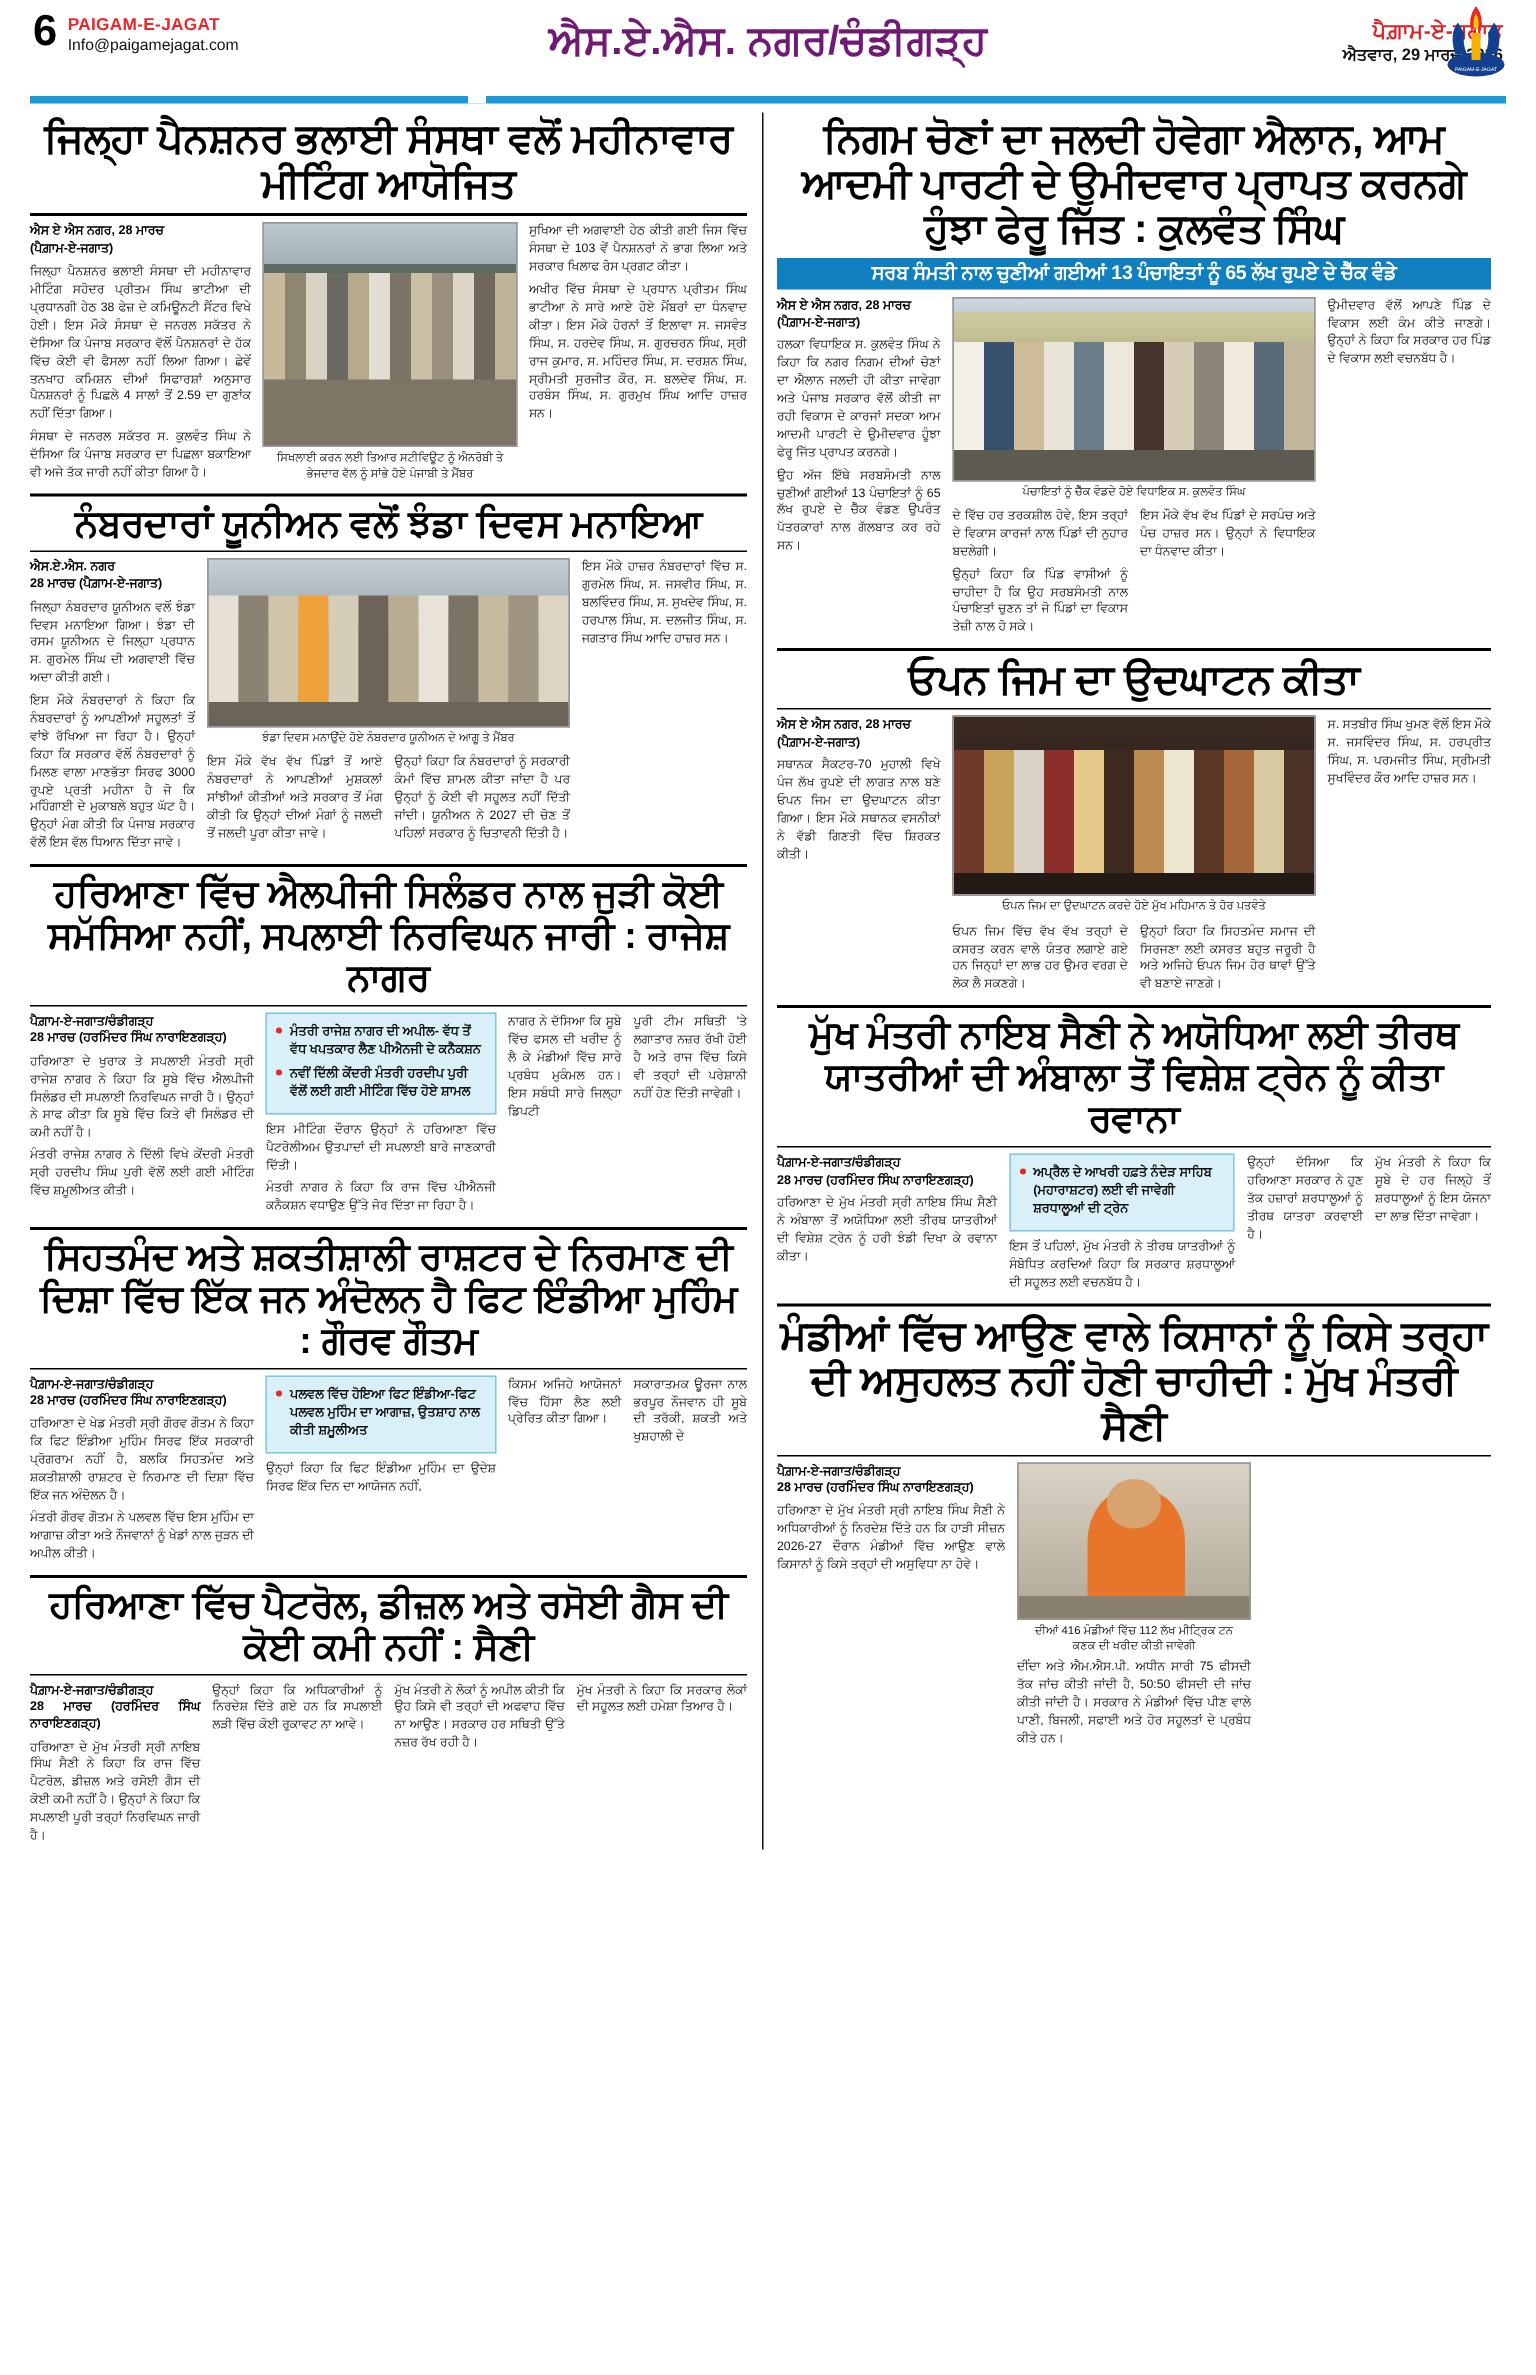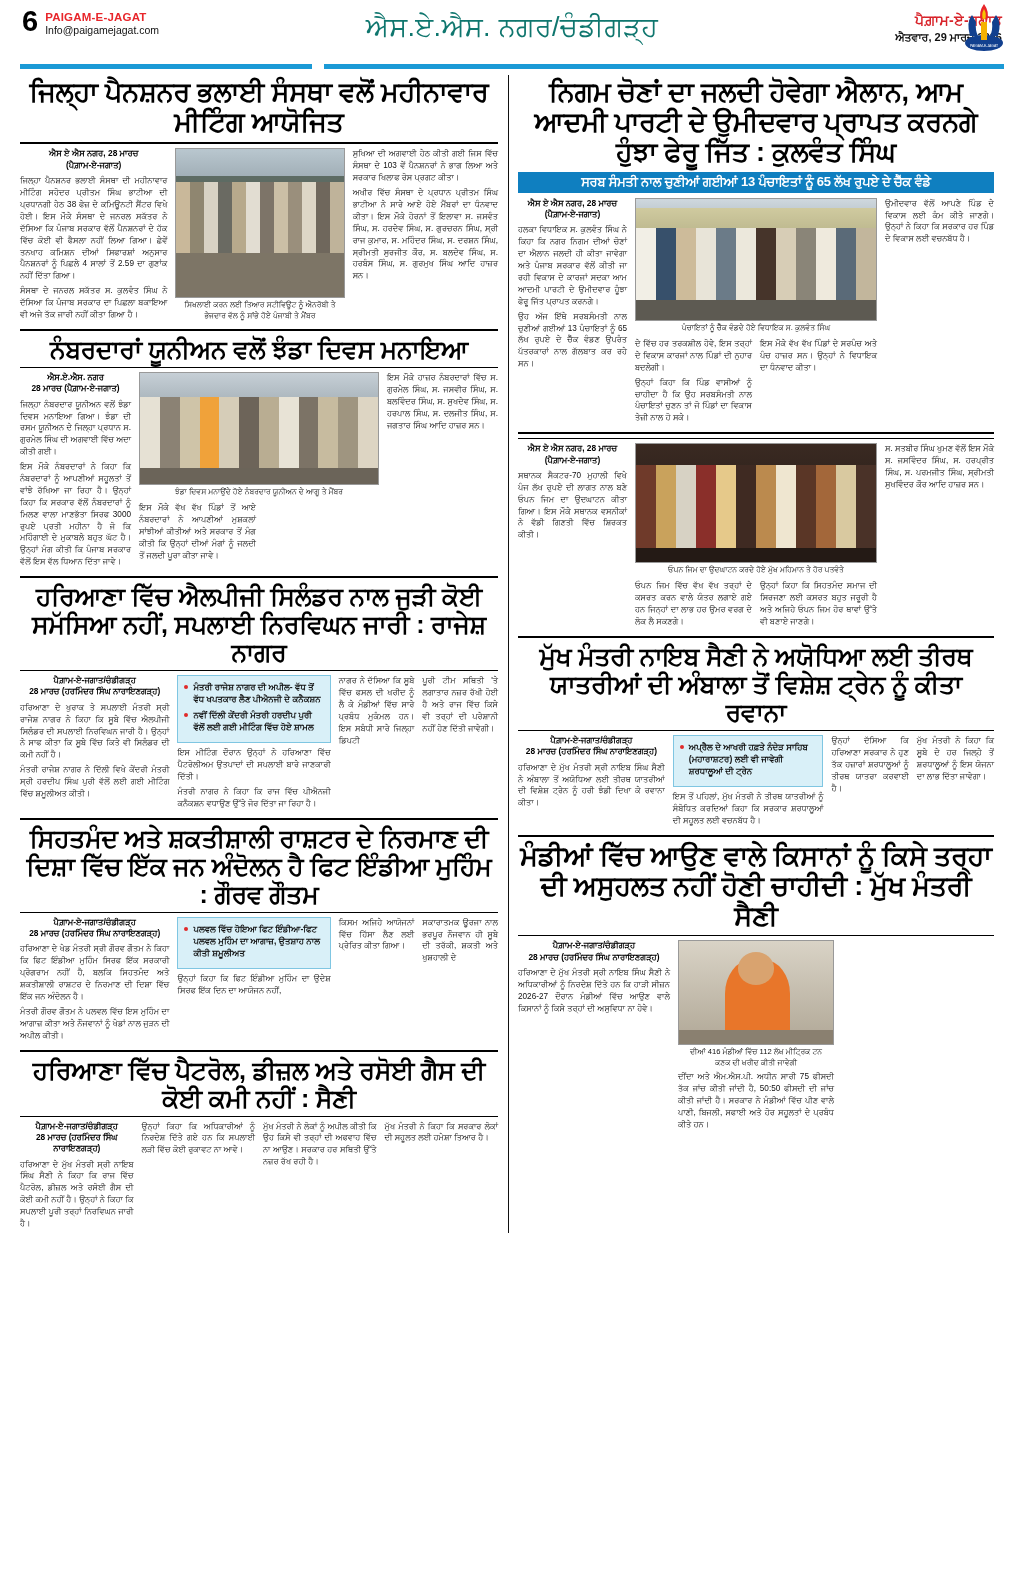--- a/index.html
+++ b/index.html
@@ -29,21 +29,21 @@
   }
   .mh-brandblock { padding-top: 3px; }
   .mh-brand {
     font-size: 11.5px; font-weight: bold; color: #e8262b; letter-spacing: .2px;
     line-height: 1.15;
   }
   .mh-email { font-size: 10.5px; color: #111; line-height: 1.2; }
   .mh-center {
     position: absolute; left: 0; right: 0; top: 12px;
     text-align: center;
-    font-size: 27px; font-weight: normal; color: #0f766e;
+    font-size: 27px; font-weight: bold; color: #701a75;
     letter-spacing: .3px;
   }
   .mh-right { position: relative; z-index: 3; text-align: right; padding-top: 4px; }
   .mh-title-pb {
     font-size: 14px; font-weight: bold; color: #d8232a; letter-spacing: .4px;
   }
   .mh-date { font-size: 11px; font-weight: bold; color: #111; margin-top: 2px; }
   .mh-logo {
     position: absolute; right: -4px; top: -6px;
     width: 44px; height: 50px;
@@ -75,21 +75,21 @@
     background: #0f7fc0; color: #fff; font-weight: bold; font-size: 13px;
     text-align: center; padding: 2px 4px 3px 4px; letter-spacing: -.2px;
     margin: 2px 0 5px 0; white-space: nowrap; overflow: hidden;
   }
 
   
   .cols { display: flex; gap: 8px; }
   .c { font-size: 8.2px; line-height: 1.45; text-align: justify; color: #111; }
   .c p { margin-bottom: 3px; text-align: justify; }
   .byline {
-    text-align: center; font-size: 8.4px; font-weight: bold; line-height: 1.35;
+    font-size: 8.4px; font-weight: bold; line-height: 1.35;
     margin-bottom: 4px; color: #000;
   }
 
   
   .photo {
     position: relative; overflow: hidden; border: 1px solid #999;
     background: #8a8f94;
   }
   .photo .sky  { position:absolute; left:0; right:0; top:0; height:34%; }
   .photo .ground{ position:absolute; left:0; right:0; bottom:0; height:30%; background:#6e6a62; }
@@ -227,20 +227,23 @@
                   <i style="background:#9f9580"></i>
                   <i style="background:#ddd5c3"></i>
               </div>
               <div class="ground" style="height:14%;background:#6b6459"></div>
             </div>
             <div class="caption">ਝੰਡਾ ਦਿਵਸ ਮਨਾਉਂਦੇ ਹੋਏ ਨੰਬਰਦਾਰ ਯੂਨੀਅਨ ਦੇ ਆਗੂ ਤੇ ਮੈਂਬਰ</div>
             <div class="cols" style="margin-top:2px">
               <div class="c" style="width:117px">
                 <p>ਇਸ ਮੌਕੇ ਵੱਖ ਵੱਖ ਪਿੰਡਾਂ ਤੋਂ ਆਏ ਨੰਬਰਦਾਰਾਂ ਨੇ ਆਪਣੀਆਂ ਮੁਸ਼ਕਲਾਂ ਸਾਂਝੀਆਂ ਕੀਤੀਆਂ ਅਤੇ ਸਰਕਾਰ ਤੋਂ ਮੰਗ ਕੀਤੀ ਕਿ ਉਨ੍ਹਾਂ ਦੀਆਂ ਮੰਗਾਂ ਨੂੰ ਜਲਦੀ ਤੋਂ ਜਲਦੀ ਪੂਰਾ ਕੀਤਾ ਜਾਵੇ।</p>
               </div>
+              <div class="c" style="width:117px">
+                <p>ਉਨ੍ਹਾਂ ਕਿਹਾ ਕਿ ਨੰਬਰਦਾਰਾਂ ਨੂੰ ਸਰਕਾਰੀ ਕੰਮਾਂ ਵਿੱਚ ਸ਼ਾਮਲ ਕੀਤਾ ਜਾਂਦਾ ਹੈ ਪਰ ਉਨ੍ਹਾਂ ਨੂੰ ਕੋਈ ਵੀ ਸਹੂਲਤ ਨਹੀਂ ਦਿੱਤੀ ਜਾਂਦੀ। ਯੂਨੀਅਨ ਨੇ 2027 ਦੀ ਚੋਣ ਤੋਂ ਪਹਿਲਾਂ ਸਰਕਾਰ ਨੂੰ ਚਿਤਾਵਨੀ ਦਿੱਤੀ ਹੈ।</p>
+              </div>
             </div>
           </div>
           <div class="c" style="width:112px">
             <p>ਇਸ ਮੌਕੇ ਹਾਜ਼ਰ ਨੰਬਰਦਾਰਾਂ ਵਿੱਚ ਸ. ਗੁਰਮੇਲ ਸਿੰਘ, ਸ. ਜਸਵੀਰ ਸਿੰਘ, ਸ. ਬਲਵਿੰਦਰ ਸਿੰਘ, ਸ. ਸੁਖਦੇਵ ਸਿੰਘ, ਸ. ਹਰਪਾਲ ਸਿੰਘ, ਸ. ਦਲਜੀਤ ਸਿੰਘ, ਸ. ਜਗਤਾਰ ਸਿੰਘ ਆਦਿ ਹਾਜ਼ਰ ਸਨ।</p>
           </div>
         </div>
       </div>
 
       <div class="rule-thin"></div>
 
@@ -384,20 +387,21 @@
           </div>
           <div class="c" style="width:112px">
             <p>ਉਮੀਦਵਾਰ ਵੱਲੋਂ ਆਪਣੇ ਪਿੰਡ ਦੇ ਵਿਕਾਸ ਲਈ ਕੰਮ ਕੀਤੇ ਜਾਣਗੇ। ਉਨ੍ਹਾਂ ਨੇ ਕਿਹਾ ਕਿ ਸਰਕਾਰ ਹਰ ਪਿੰਡ ਦੇ ਵਿਕਾਸ ਲਈ ਵਚਨਬੱਧ ਹੈ।</p>
           </div>
         </div>
       </div>
 
       <div class="rule-thin"></div>
 
       <div>
+        <h1 class="hl">ਓਪਨ ਜਿਮ ਦਾ ਉਦਘਾਟਨ ਕੀਤਾ</h1>
         <div class="rule-hair"></div>
         <div class="cols">
           <div class="c" style="width:112px">
             <div class="byline">
               <div>ਐਸ ਏ ਐਸ ਨਗਰ, 28 ਮਾਰਚ</div>
               <div>(ਪੈਗ਼ਾਮ-ਏ-ਜਗਾਤ)</div>
             </div>
             <p>ਸਥਾਨਕ ਸੈਕਟਰ-70 ਮੁਹਾਲੀ ਵਿਖੇ ਪੰਜ ਲੱਖ ਰੁਪਏ ਦੀ ਲਾਗਤ ਨਾਲ ਬਣੇ ਓਪਨ ਜਿਮ ਦਾ ਉਦਘਾਟਨ ਕੀਤਾ ਗਿਆ। ਇਸ ਮੌਕੇ ਸਥਾਨਕ ਵਸਨੀਕਾਂ ਨੇ ਵੱਡੀ ਗਿਣਤੀ ਵਿੱਚ ਸ਼ਿਰਕਤ ਕੀਤੀ।</p>
           </div>
           <div style="width:242px">

